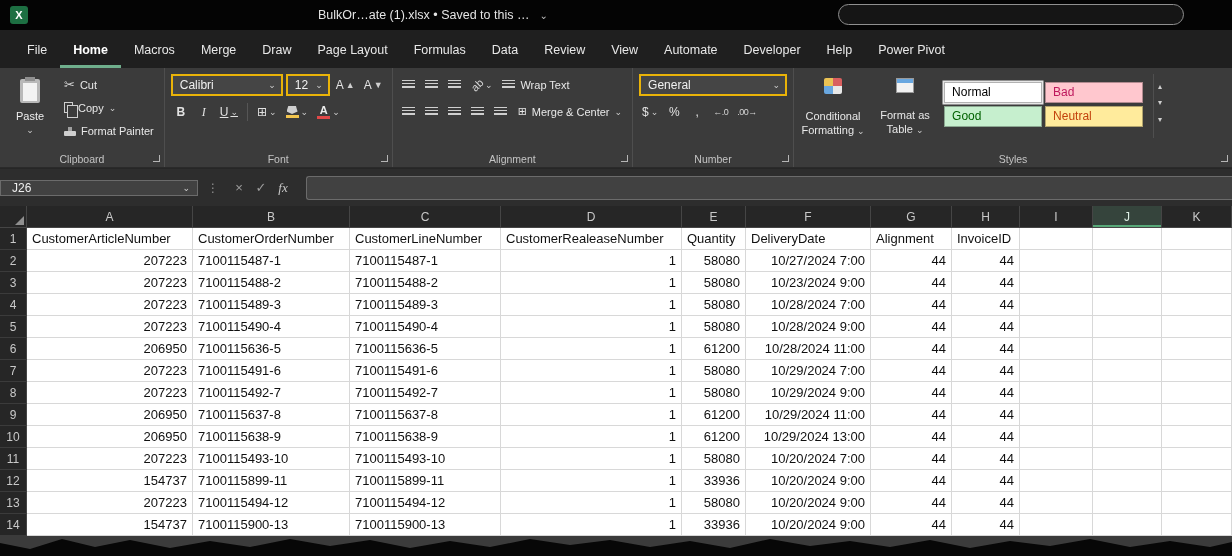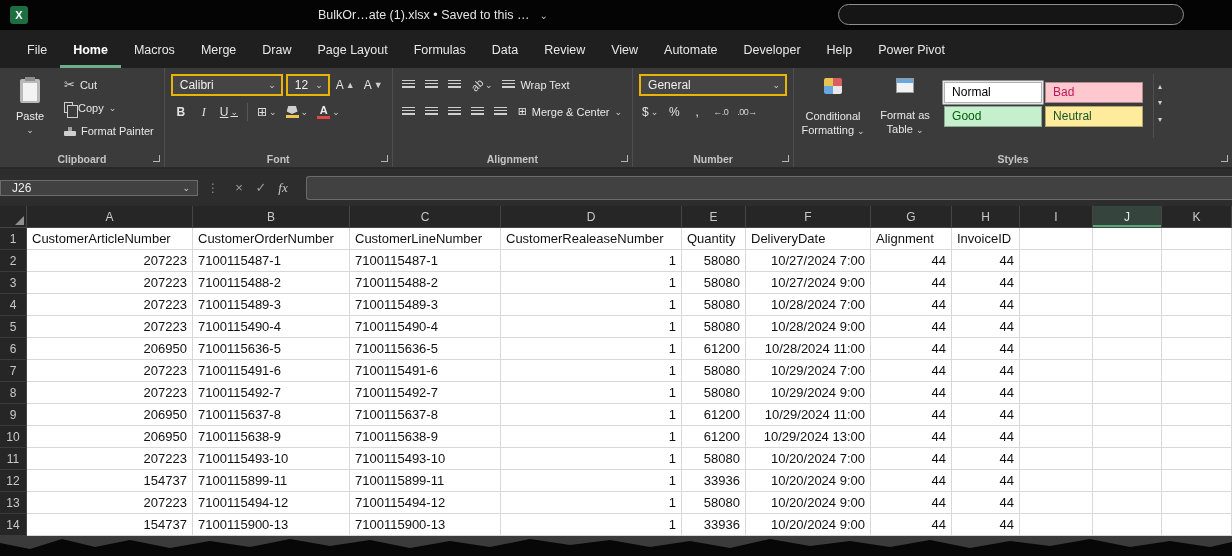--- a/index.html
+++ b/index.html
@@ -19,21 +19,21 @@
 
   
   .tabbar { height:38px; background:#1f1f1f; display:flex; align-items:flex-end; padding-left:14px; }
   .tab { padding:0 13px; height:34px; line-height:32px; font-size:12.5px; color:#e8e8e8; white-space:nowrap; }
   .tab.active { font-weight:700; color:#fff; box-shadow:inset 0 -3px 0 #6fae8c; }
 
   
   .ribbon { height:100px; background:#3b3b3b; display:flex; border-bottom:1px solid #2a2a2a; }
   .group { position:relative; padding:6px 6px 16px 6px; border-right:1px solid #4e4e4e;
            display:flex; flex-direction:column; }
-  .group-label { position:absolute; bottom:2px; left:0; right:0; text-align:center; font-size:10.5px; color:#c4c4c4;font-weight:bold; }
+  .group-label { position:absolute; bottom:2px; left:0; right:0; text-align:center; font-size:10.5px; color:#c4c4c4; }
   .launcher { position:absolute; right:4px; bottom:5px; width:7px; height:7px;
               border-right:1.5px solid #b5b5b5; border-bottom:1.5px solid #b5b5b5; }
   .group-content { display:flex; gap:6px; }
   .chev { font-size:9px; color:#cfcfcf; }
 
   .paste-btn { display:flex; flex-direction:column; align-items:center; justify-content:space-between;
                width:48px; height:68px; padding:5px 2px; color:#eee; font-size:11px; }
   .paste-icon { width:20px; height:24px; background:#b9b9b9; border-radius:2px; position:relative; }
   .paste-icon::before { content:""; position:absolute; top:-2px; left:5px; width:10px; height:4px; background:#8f8f8f; }
   .paste-icon::after { content:""; position:absolute; top:4px; left:3px; width:14px; height:18px; background:#f3f3f3; }
@@ -311,21 +311,21 @@
         <div class="bigbtn">
           <span class="fat-icon"></span>
           <span><span>Format as</span><br>
                 <span>Table</span>
                 <span class="chev">⌄</span></span>
         </div>
         <div class="styles-gallery">
             <div class="style-cell selected" style="background: rgb(255, 255, 255); color: rgb(0, 0, 0);">Normal</div>
             <div class="style-cell" style="background: rgb(255, 199, 206); color: #be185d;">Bad</div>
             <div class="style-cell" style="background: rgb(198, 239, 206); color: rgb(0, 97, 0);">Good</div>
-            <div class="style-cell" style="background: rgb(255, 235, 156); color: #14532d;">Neutral</div>
+            <div class="style-cell" style="background: rgb(255, 235, 156); color: #c2410c;">Neutral</div>
           </div>
         <div class="gallery-scroll">
           <span>▴</span>
           <span>▾</span>
           <span>▾</span>
         </div>
       </div>
       <div class="group-label">Styles</div>
       <span class="launcher"></span>
     </div>
@@ -387,21 +387,21 @@
           <div class="cell" style="width: 69px; text-align: left;"></div>
           <div class="cell" style="width: 70px; text-align: left;"></div>
         </div>
         <div class="grid-row">
           <div class="rownum">3</div>
           <div class="cell" style="width: 166px; text-align: right;">207223</div>
           <div class="cell" style="width: 157px; text-align: left;">7100115488-2</div>
           <div class="cell" style="width: 151px; text-align: left;">7100115488-2</div>
           <div class="cell" style="width: 181px; text-align: right;">1</div>
           <div class="cell" style="width: 64px; text-align: right;">58080</div>
-          <div class="cell" style="width: 125px; text-align: right;">10/27/2024 9:00</div>
+          <div class="cell" style="width: 125px; text-align: right;">10/23/2024 9:00</div>
           <div class="cell" style="width: 81px; text-align: right;">44</div>
           <div class="cell" style="width: 68px; text-align: right;">44</div>
           <div class="cell" style="width: 73px; text-align: left;"></div>
           <div class="cell" style="width: 69px; text-align: left;"></div>
           <div class="cell" style="width: 70px; text-align: left;"></div>
         </div>
         <div class="grid-row">
           <div class="rownum">4</div>
           <div class="cell" style="width: 166px; text-align: right;">207223</div>
           <div class="cell" style="width: 157px; text-align: left;">7100115489-3</div>

